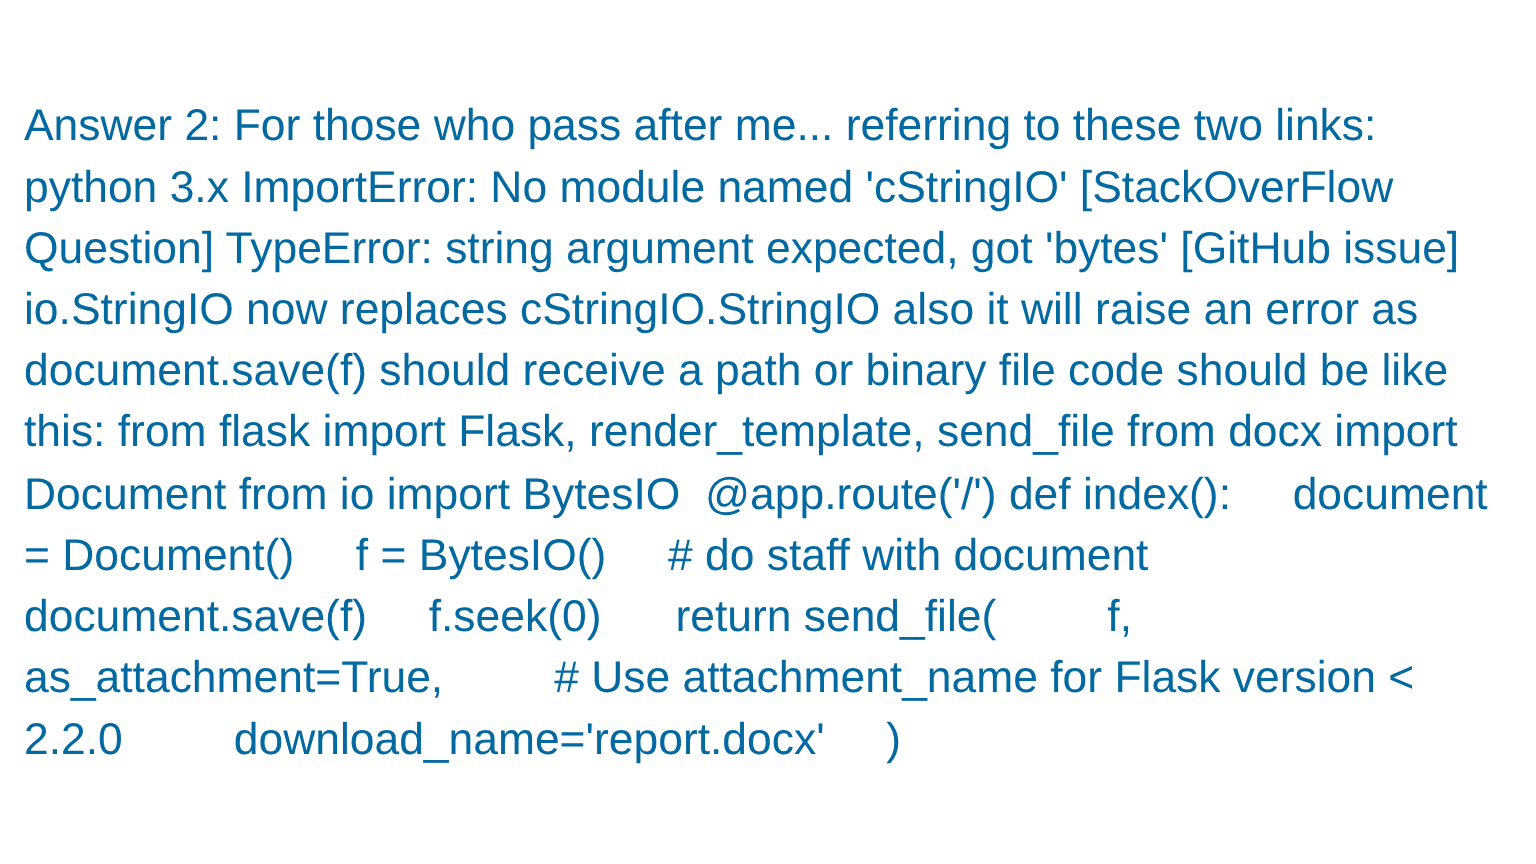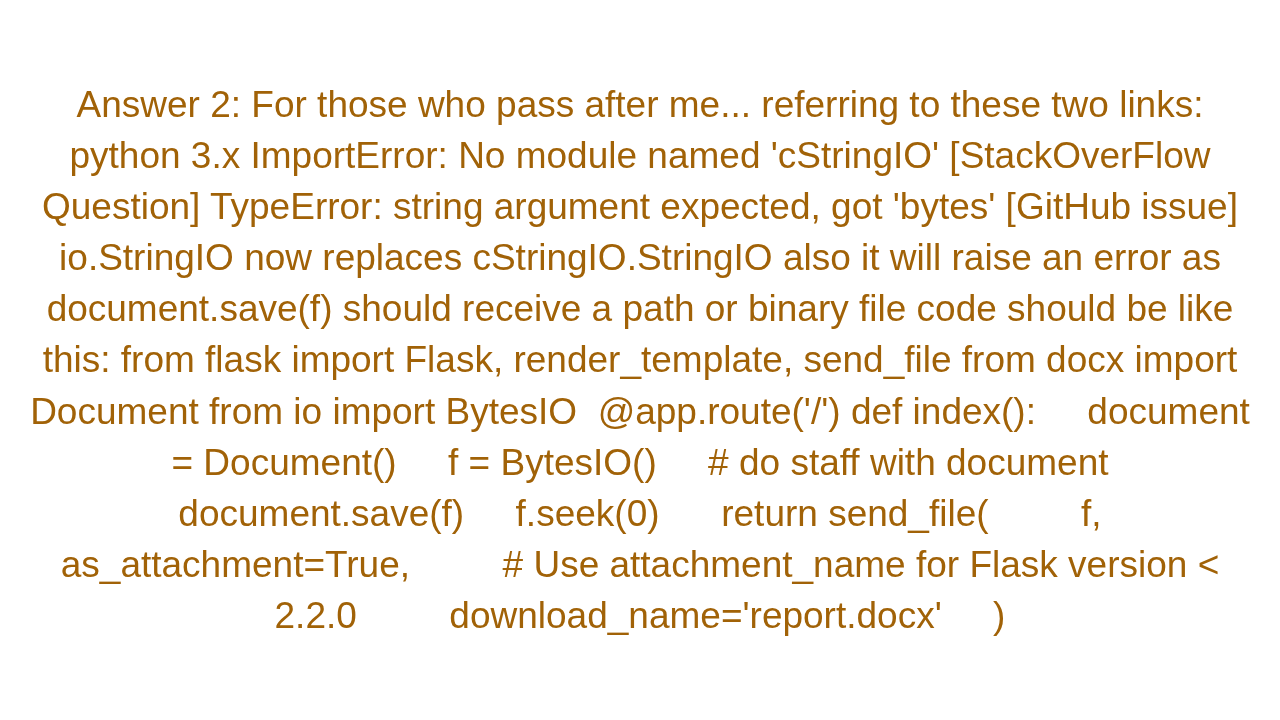--- a/index.html
+++ b/index.html
@@ -13,24 +13,24 @@
       background: #ffffff;
       font-family: Arial, Helvetica, sans-serif;
       display: flex;
       align-items: center;
       justify-content: center;
       overflow: hidden;
     }
     .content {
       width: 100%;
       padding: 0 20px;
-      text-align: center;
+      text-align: left;
       font-size: 37px;
       line-height: 1.38;
-      color: #a16207;
+      color: #0369a1;
       font-weight: 400;
       white-space: pre-wrap;
     }
   </style>
 </head>
 <body>
 
 <div class="content">Answer 2: For those who pass after me... referring to these two links:  python 3.x ImportError: No module named 'cStringIO' [StackOverFlow Question] TypeError: string argument expected, got 'bytes' [GitHub issue]   io.StringIO now replaces cStringIO.StringIO also it will raise an error as document.save(f) should receive a path or binary file code should be like this: from flask import Flask, render_template, send_file from docx import Document from io import BytesIO  @app.route('/') def index():     document = Document()     f = BytesIO()     # do staff with document     document.save(f)     f.seek(0)      return send_file(         f,         as_attachment=True,         # Use attachment_name for Flask version &lt; 2.2.0         download_name='report.docx'     )</div>
 
 </body></html>

